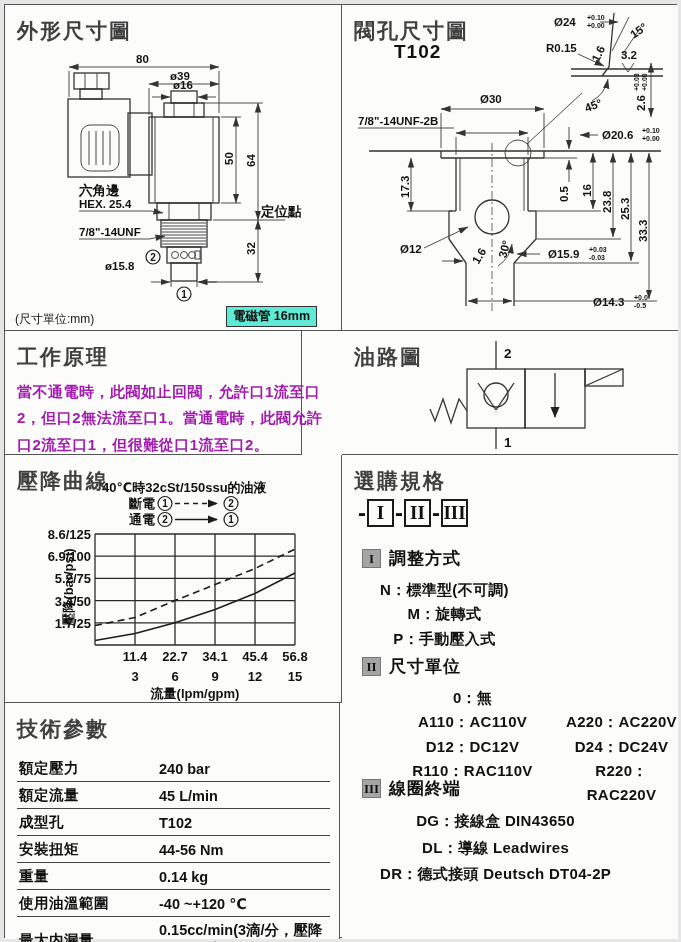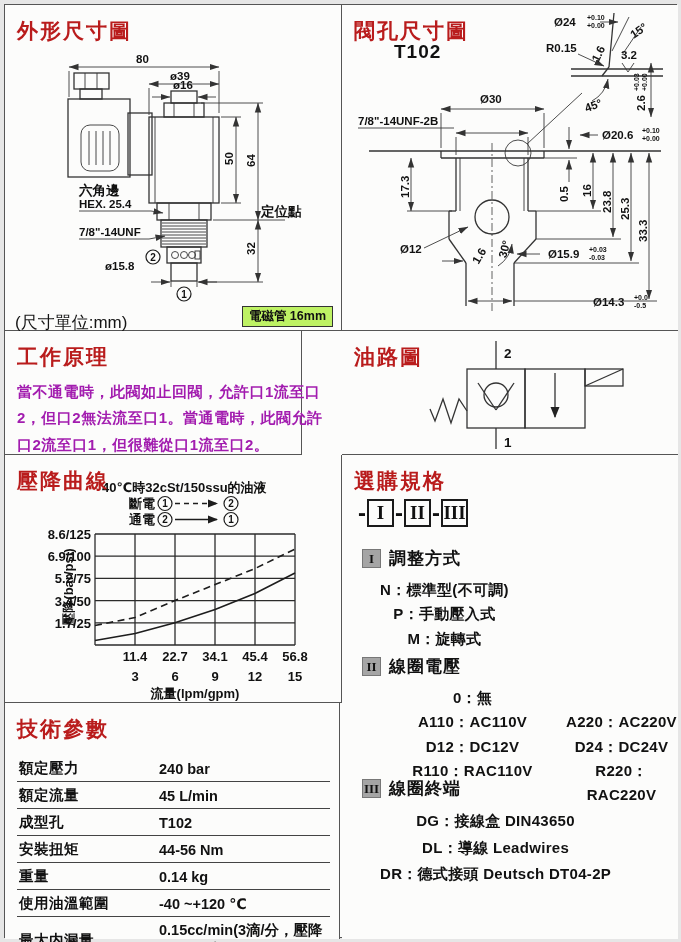--- a/index.html
+++ b/index.html
@@ -2,21 +2,21 @@
 <html><head>
 <meta charset="utf-8">
 <style>
   * { margin:0; padding:0; box-sizing:border-box; }
   html,body { width:681px; height:942px; overflow:hidden; }
   body { background:#e6e6e6; font-family:"Liberation Sans","DejaVu Sans",sans-serif; color:#111; position:relative; }
   .page { position:absolute; left:4px; top:4px; width:673px; height:934px; background:#fcfcfb; border:1px solid #555; }
   .panel { position:absolute; background:#fcfcfb; }
   .b-r { border-right:1px solid #555; }
   .b-b { border-bottom:1px solid #555; }
-  .panel-title { position:absolute; left:12px; top:12px; font-size:21px; font-weight:bold; letter-spacing:2px; color:#b91c1c; }
+  .panel-title { position:absolute; left:12px; top:12px; font-size:21px; font-weight:bold; letter-spacing:2px; color:#404040; }
   .sub-title { position:absolute; font-size:19px; font-weight:bold; letter-spacing:1px; }
   .fig { position:absolute; left:0; top:0; }
   
   .ln  { fill:none; stroke:#333; stroke-width:1.3; }
   .lnt { fill:none; stroke:#333; stroke-width:0.9; }
   .dimln { fill:none; stroke:#3a3a3a; stroke-width:0.9; }
   .cl { fill:none; stroke:#3a3a3a; stroke-width:0.8; stroke-dasharray:8 3 2 3; }
   .dtx { font-size:11.5px; font-weight:bold; fill:#111; }
   .ctx { font-size:13.5px; font-weight:bold; fill:#111; }
   .tol { font-size:7px; font-weight:bold; fill:#111; }
@@ -26,22 +26,22 @@
   .curve.dashed { stroke-dasharray:7 4.5; }
   .ticktx { font-size:13px; font-weight:bold; fill:#111; }
   .axtx { font-size:13px; font-weight:bold; fill:#111; }
   .legtx { font-size:13px; font-weight:bold; fill:#111; }
   .legln { stroke:#1d1d1d; stroke-width:1.4; fill:none; }
   .legln.dashed { stroke-dasharray:5 4; }
   .circ { fill:none; stroke:#1d1d1d; stroke-width:1.2; }
   .circtx { font-size:10px; font-weight:bold; fill:#111; }
   
   .principle-body { position:absolute; left:12px; top:48px; width:315px; font-size:15px; font-weight:bold; line-height:1.75; letter-spacing:0.5px; color:#a21caf; }
-  .unit-note { position:absolute; left:10px; top:306px; font-size:17px; color:#151515; }
-  .coil-tag { position:absolute; right:8px; top:301px; font-size:12.5px; font-weight:bold; border:1px solid #333; padding:1px 6px; background:#bef264; }
+  .unit-note { position:absolute; left:10px; top:306px; font-size:12px; color:#151515; }
+  .coil-tag { position:absolute; right:24px; top:301px; font-size:12.5px; font-weight:bold; border:1px solid #333; padding:1px 6px; background:#5eead4; }
   
   .params { position:absolute; left:12px; top:52px; width:313px; }
   .prow { display:flex; border-bottom:1px solid #444; padding:4px 0 3px 2px; min-height:25px; align-items:center; }
   .plabel { width:140px; font-size:14.5px; font-weight:bold; letter-spacing:0.5px; flex:none; }
   .pvalue { font-size:14.5px; font-weight:bold; }
   
   .model-row { position:absolute; left:15px; top:44px; display:flex; align-items:center; font-weight:bold; }
   .model-prefix { font-size:27px; letter-spacing:1px; }
   .model-dash { font-size:24px; margin:0 1px; }
   .model-box { border:2.5px solid #1a1a1a; width:27px; height:28px; display:flex; align-items:center; justify-content:center; font-size:19px; font-family:"Liberation Serif","DejaVu Serif",serif; }
@@ -409,29 +409,29 @@
       <span class="model-box">III</span>
     </div>
 
     <div class="order-sec" style="top:92px;">
       <div class="sec-head">
         <span class="sec-num">I</span>
         <span class="sec-title">調整方式</span>
       </div>
       <div class="sec-items">
         <div>N：標準型(不可調)</div>
+        <div>M：旋轉式</div>
         <div>P：手動壓入式</div>
-        <div>M：旋轉式</div>
       </div>
     </div>
 
     <div class="order-sec" style="top:200px;">
       <div class="sec-head">
         <span class="sec-num">II</span>
-        <span class="sec-title">線圈電壓</span>
+        <span class="sec-title">尺寸單位</span>
       </div>
       <div class="sec-items">
         <div class="pair-grid">
           <span>0：無</span>
           <span></span>
         </div>
         <div class="pair-grid">
           <span>A110：AC110V</span>
           <span>A220：AC220V</span>
         </div>

